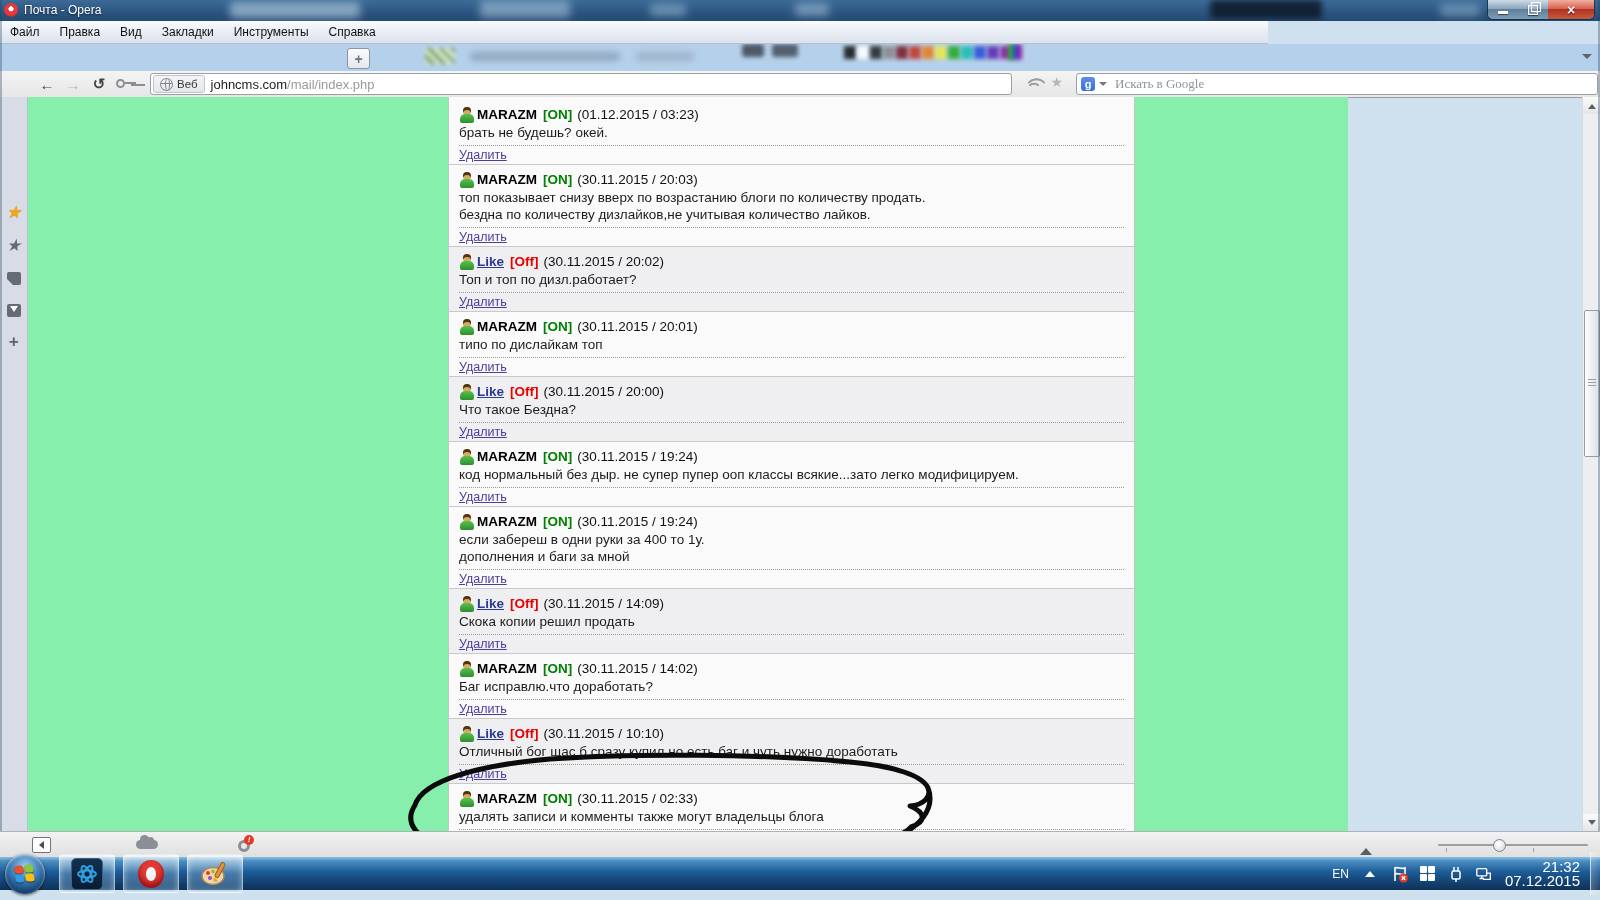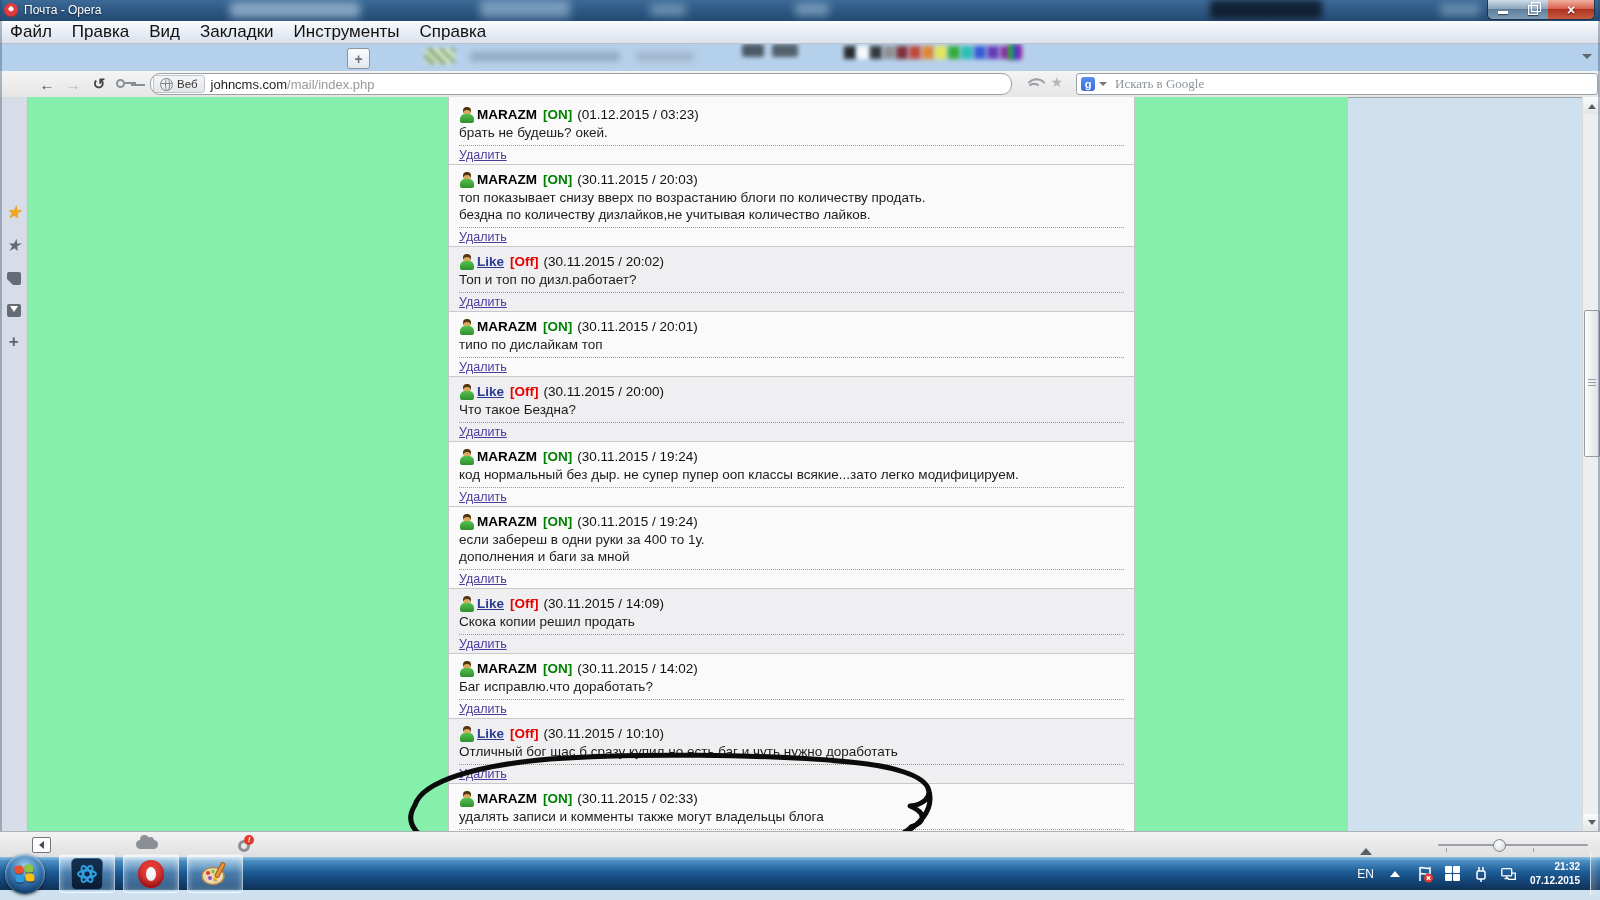--- a/index.html
+++ b/index.html
@@ -16,23 +16,23 @@
   .winbtns{position:absolute;right:6px;top:0;height:19px;display:flex;border-radius:0 0 5px 5px;overflow:hidden;
     box-shadow:0 0 0 1px rgba(20,40,60,.75),inset 0 0 0 1px rgba(255,255,255,.45);}
   .winbtn{width:30px;height:19px;display:flex;align-items:center;justify-content:center;
     background:linear-gradient(#cfdce8,#8ca6bd 45%,#5f7f9c 50%,#7e9cb5);}
   .winbtn.close{width:46px;background:linear-gradient(#f0b0a0,#d96250 45%,#b03322 50%,#c85a3e);}
   .glyph-min{width:10px;height:3px;background:#fff;box-shadow:0 1px 1px #345;margin-top:6px;}
   .glyph-restore{width:8px;height:8px;border:1px solid #fff;background:rgba(255,255,255,.15);position:relative;box-shadow:0 1px 1px #345;}
   .glyph-restore::after{content:"";position:absolute;left:2px;top:-4px;width:8px;height:8px;border:1px solid #fff;}
   .glyph-x{color:#fff;font-weight:bold;font-size:14px;line-height:14px;text-shadow:0 1px 1px #501;}
   
-  .menubar{position:absolute;left:0;top:21px;width:1600px;height:22px;
+  .menubar{position:absolute;left:0;top:21px;width:1268px;height:22px;
     background:linear-gradient(#fafbfd,#e6ebf3 60%,#dbe2ec);border-bottom:1px solid #b9c0cb;
-    display:flex;align-items:center;font-size:17px;color:#111;}
+    display:flex;align-items:center;font-size:12px;color:#111;}
   .menu-item{padding:0 10px;height:100%;display:flex;align-items:center;}
   
   .tabbar{position:absolute;left:0;top:44px;width:1600px;height:27px;background:#b5d0ea;overflow:hidden;}
   .tab{position:absolute;top:2px;height:25px;border:1px solid #7e868f;border-bottom:none;border-radius:4px 4px 0 0;
     display:flex;align-items:center;font-size:12.5px;color:#222;box-sizing:border-box;
     background:linear-gradient(#fefefe,#eef1f5 70%,#e7ebf0);margin-top:45px;}
   .tab.inactive{background:linear-gradient(#f2f4f7,#dfe4ea);}
   .tab .tab-close{margin-left:auto;margin-right:7px;color:#9aa0a8;font-size:12px;font-weight:bold;}
   .favicon{position:relative;width:16px;height:14px;margin:0 4px 0 6px;}
   .fav-j{position:absolute;left:2px;top:0;width:11px;height:7px;background:#5a6670;
@@ -47,21 +47,21 @@
   
   .toolbar{position:absolute;left:0;top:71px;width:1600px;height:26px;
     background:linear-gradient(#f4f4f4,#e6e6e6);border-bottom:1px solid #9aa0a8;
     display:flex;align-items:center;}
   .nav-btn{width:26px;text-align:center;font-size:15px;font-weight:bold;color:#444;}
   .nav-btn.disabled{color:#b3b3b3;}
   .key-icon{width:22px;height:10px;position:relative;margin:0 4px;}
   .key-icon::before{content:"";position:absolute;left:0;top:0;width:9px;height:9px;border:2px solid #8a8f96;border-radius:50%;box-sizing:border-box;}
   .key-icon::after{content:"";position:absolute;left:9px;top:3px;width:11px;height:2px;background:#8a8f96;
     box-shadow:6px 2px 0 -0px #8a8f96, 9px 2px 0 0 #8a8f96;}
-  .addressbar{position:relative;margin-left:8px;width:860px;height:20px;background:#fff;border:1px solid #98a0a8;border-radius:10px;
+  .addressbar{position:relative;margin-left:8px;width:860px;height:20px;background:#fff;border:1px solid #98a0a8;border-radius:3px;
     display:flex;align-items:center;font-size:13px;}
   .badge{display:flex;align-items:center;height:16px;margin:0 6px 0 2px;padding:0 6px;border:1px solid #c0c4c9;border-radius:3px;
     background:linear-gradient(#f4f5f6,#e4e6e9);font-size:11.5px;color:#333;}
   .globe{width:11px;height:11px;border:1px solid #7d838a;border-radius:50%;margin-right:4px;position:relative;overflow:hidden;}
   .globe::before{content:"";position:absolute;left:4px;top:-1px;width:3px;height:13px;border-left:1px solid #7d838a;border-right:1px solid #7d838a;border-radius:50%;}
   .globe::after{content:"";position:absolute;left:-1px;top:4px;width:13px;height:2px;border-top:1px solid #7d838a;}
   .url-host{color:#1c1c1c;}
   .url-path{color:#9a9a9a;}
   .addr-icons{position:absolute;right:-52px;top:2px;display:flex;gap:8px;align-items:center;}
   .rss{width:13px;height:13px;position:relative;}
@@ -159,21 +159,21 @@
     background:radial-gradient(circle at 50% 38%,#ff8f85 0 8%,#e23b35 10% 100%);position:relative;
     box-shadow:inset 0 -4px 6px #8e0d12;}
   .opera-ic::after{content:"";position:absolute;left:8px;top:7px;width:10px;height:14px;border-radius:50%;
     background:linear-gradient(#fff,#e8eef4);}
   .tray{margin-left:auto;display:flex;align-items:center;color:#fff;height:100%;}
   .tray-lang{font-size:12px;margin-right:16px;}
   .tray-up{width:0;height:0;border:5px solid transparent;border-bottom:6px solid #fff;margin:-4px 16px 0 0;}
   .tray-ic{margin-right:10px;display:flex;align-items:center;justify-content:center;width:18px;height:18px;}
   .win-ic{display:grid;grid-template-columns:7px 7px;grid-template-rows:7px 7px;gap:1px;}
   .win-ic i{background:#fff;border-radius:1px;}
-  .tray-clock{font-size:10px;line-height:14px;text-align:right;margin:0 8px 0 2px;font-weight:bold;}
+  .tray-clock{font-size:15px;line-height:14px;text-align:right;margin:0 8px 0 2px;}
   .show-desktop{width:9px;height:43px;border-left:1px solid rgba(255,255,255,.7);
     background:linear-gradient(90deg,rgba(255,255,255,.25),rgba(255,255,255,.08));margin-left:2px;}
   .win-borders{position:absolute;left:0;top:0;width:1600px;height:831px;box-shadow:inset 2px 0 0 rgba(40,70,100,.35),inset -2px 0 0 rgba(40,70,100,.35);pointer-events:none;}
 </style>
 </head>
 <body>
 
 <div class="root">
 
   <div class="titlebar">

